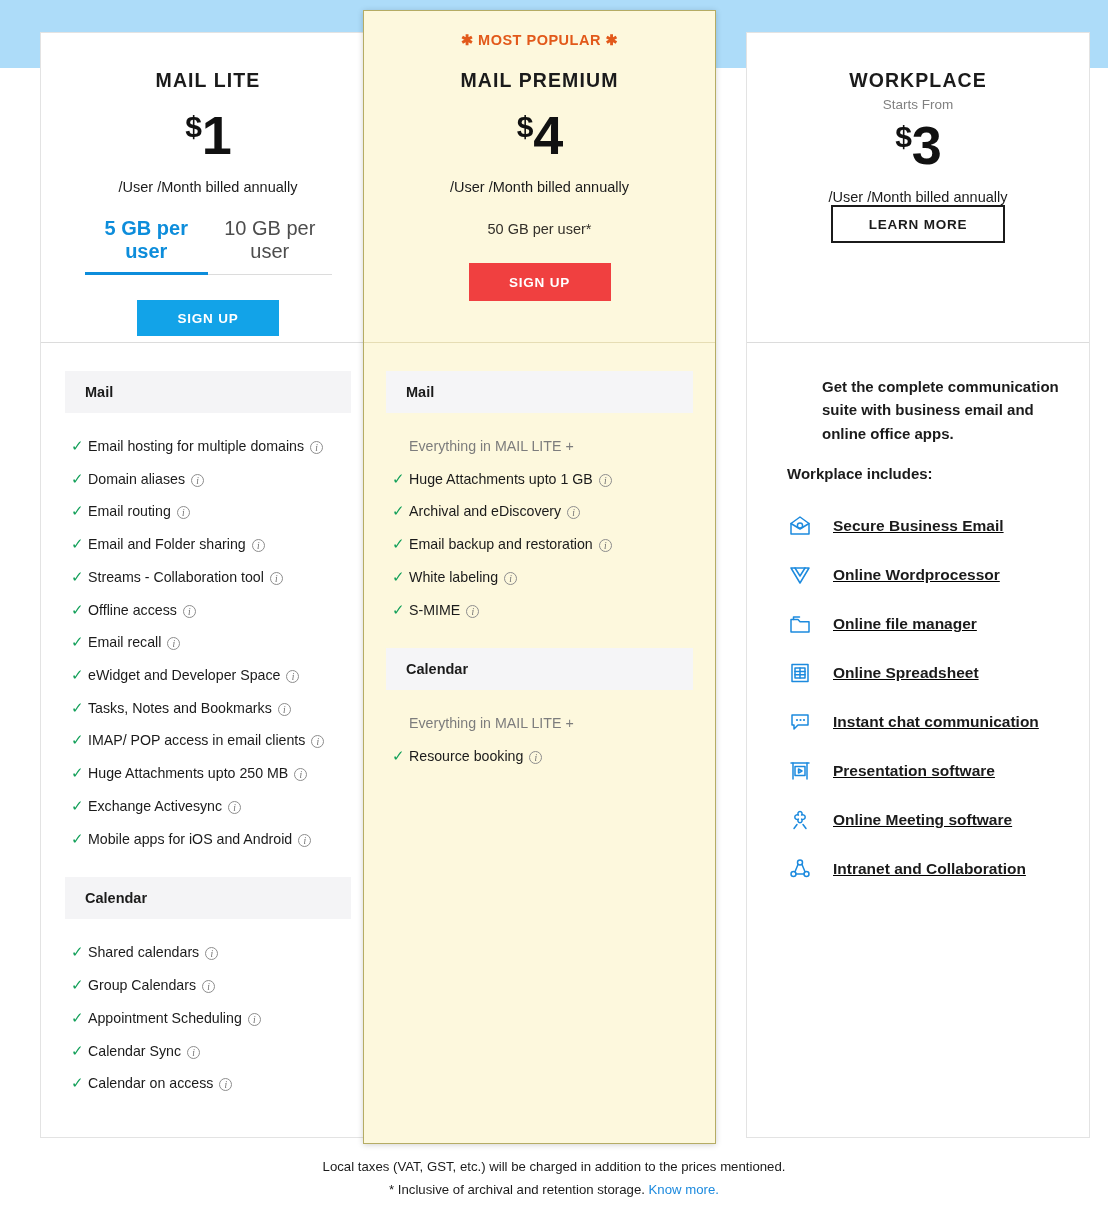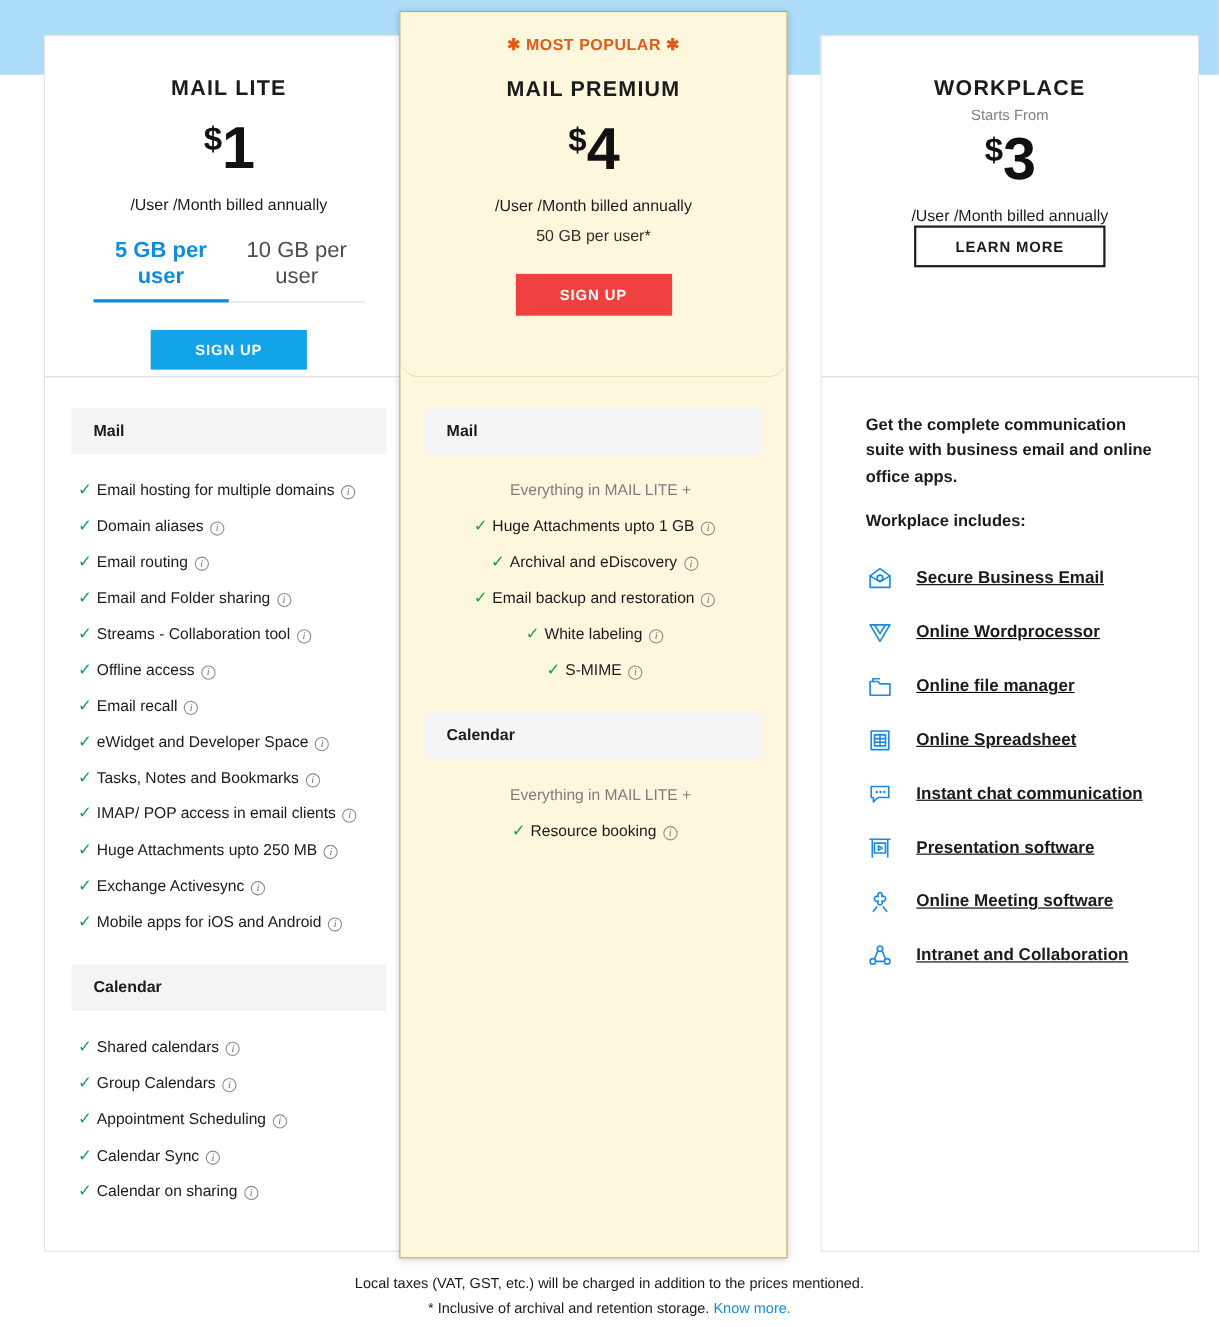--- a/index.html
+++ b/index.html
@@ -47,21 +47,20 @@
   #card-lite .card-head,
   #card-workplace .card-head {
     padding-top: 36px;
     height: 310px;
     border-bottom: 1px solid #dcdcdc;
   }
   #card-premium .card-head {
     padding-top: 21px;
     height: 332px;
     border-bottom: 1px solid #e6ddb4;
-    border-radius: 17px;
   }
 
   .most-popular {
     color: #e2591a;
     font-size: 14.5px;
     font-weight: bold;
     letter-spacing: .5px;
     margin-bottom: 21px;
   }
 
@@ -90,21 +89,21 @@
   .price .cur { font-size: 30px; font-weight: bold; margin-top: 4px; }
   .price .amt { font-size: 54px; font-weight: bold; letter-spacing: -1px; }
 
   .billing {
     margin-top: 17px;
     font-size: 14.5px;
     color: #1b1b1b;
   }
 
   .storage-note {
-    margin-top: 11px;
+    margin-top: 26px;
     font-size: 14.5px;
     color: #33302a;
   }
 
   
   .tabs {
     margin: 22px auto 0;
     width: 247px;
     display: flex;
   }
@@ -170,21 +169,21 @@
 
   .feature-list { padding: 17px 0 10px; }
   .feature {
     display: flex;
     align-items: baseline;
     padding: 5px 26px 5px 30px;
     font-size: 14.2px;
     color: #1b1b1b;
     line-height: 1.6;
   }
-  #card-premium .feature { padding-left: 28px; justify-content: center; }
+  #card-premium .feature { padding-left: 28px; }
 
   .check {
     color: #13a05a;
     font-size: 15px;
     width: 17px;
     flex: 0 0 17px;
     line-height: 1;
   }
   .check.blank { color: transparent; }
 
@@ -212,20 +211,21 @@
   
   .section-gap { height: 12px; }
 
   
   #workplace-body { padding: 32px 30px 0 40px; }
   .wp-lead {
     font-size: 15px;
     font-weight: bold;
     color: #1b1b1b;
     line-height: 1.55;
+    margin-left: 35px;
   }
   .wp-includes {
     margin-top: 20px;
     font-size: 15px;
     font-weight: bold;
     color: #1b1b1b;
   }
   .wp-list { margin-top: 20px; text-decoration: underline; }
   .wp-item {
     display: flex;
@@ -368,21 +368,21 @@
           <span class="feature-text">Appointment Scheduling</span>
           <span class="info-icon">i</span>
         </div>
         <div class="feature">
           <span class="check">✓</span>
           <span class="feature-text">Calendar Sync</span>
           <span class="info-icon">i</span>
         </div>
         <div class="feature">
           <span class="check">✓</span>
-          <span class="feature-text">Calendar on sharing</span>
+          <span class="feature-text">Calendar on access</span>
           <span class="info-icon">i</span>
         </div>
       </div>
     </div>
 </div>
 
 <div class="card" id="card-premium">
   <div class="card-head">
     <div class="most-popular">✱ MOST POPULAR ✱</div>
     <div class="plan-name">MAIL PREMIUM</div>

